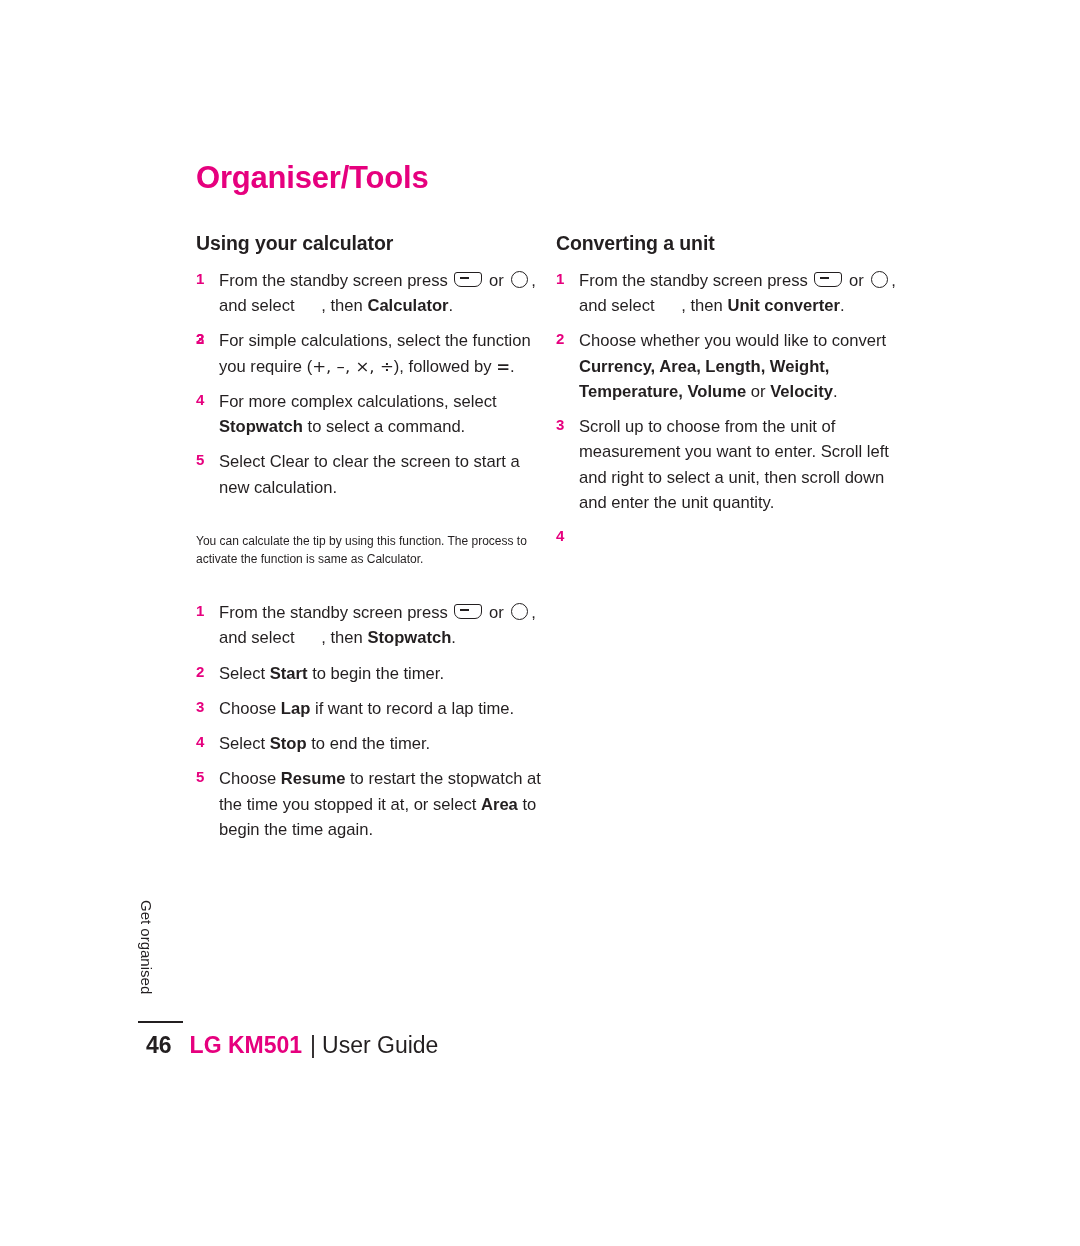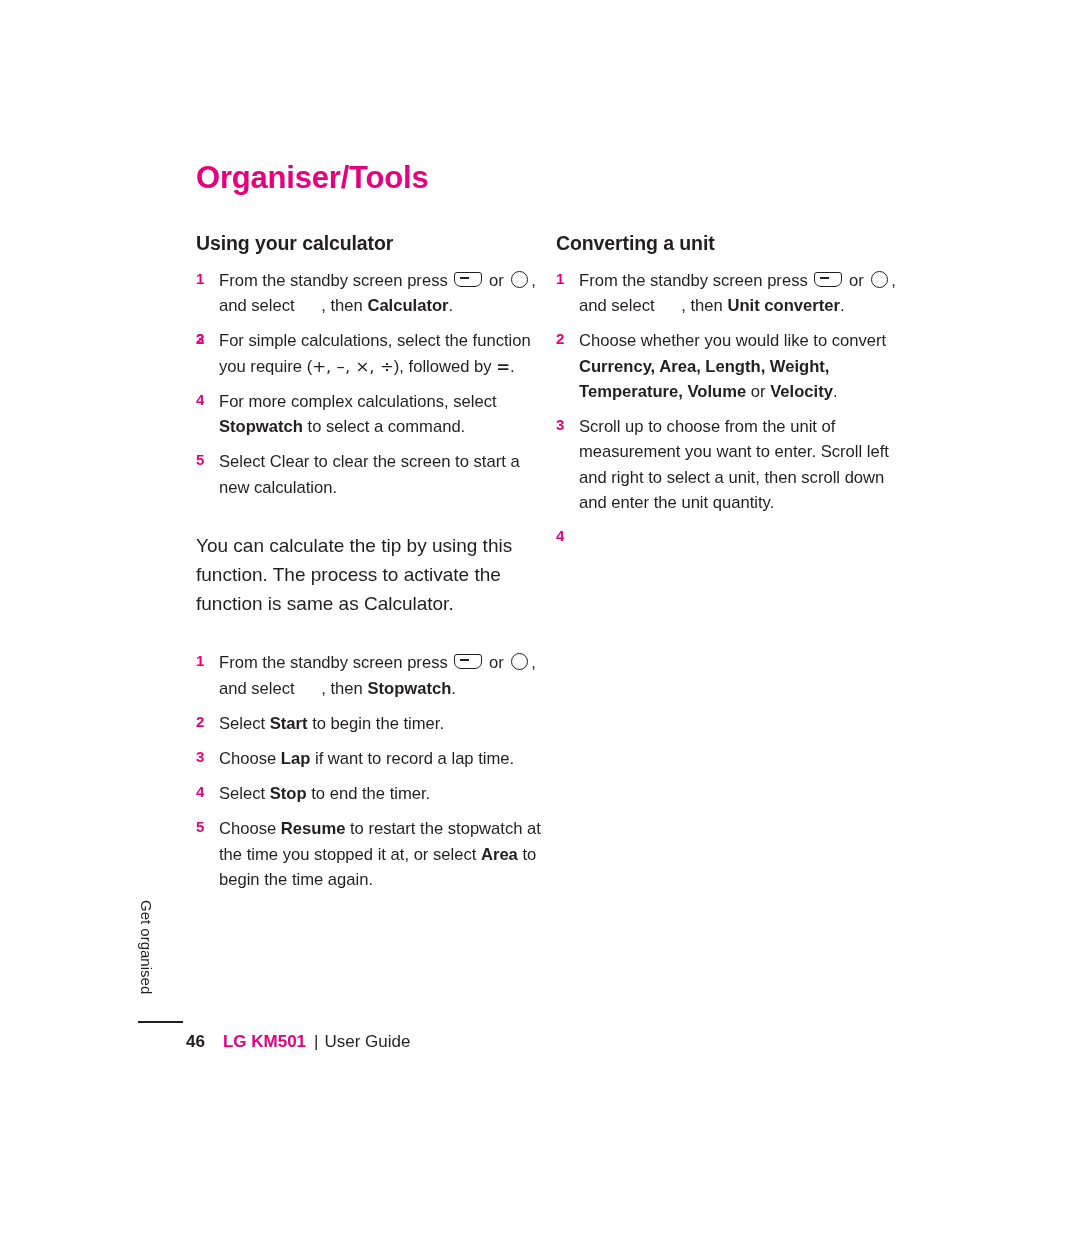--- a/index.html
+++ b/index.html
@@ -68,21 +68,21 @@
   ol.steps li .num {
     position: absolute;
     left: 0;
     top: 0;
     color: #e6007e;
     font-weight: bold;
     font-size: 15px;
   }
   p.body {
     margin: 0 0 10px 0;
-    font-size: 19px;
+    font-size: 12px;
     line-height: 1.52;
     color: #231f20;
   }
   b { font-weight: bold; }
 
   .math { font-family: "DejaVu Sans", sans-serif; }
 
   
   .ico-key {
     display: inline-block;
@@ -143,23 +143,22 @@
     width: 45px;
     height: 1.5px;
     background: #231f20;
   }
 
   
   .footer {
     position: absolute;
     left: 146px;
     top: 1032px;
-    font-size: 17px;
+    font-size: 23px;
     white-space: nowrap;
-    margin-left: 40px;
   }
   .footer .pagenum {
     font-weight: bold;
     color: #231f20;
     margin-right: 18px;
   }
   .footer .brand {
     font-weight: bold;
     color: #e6007e;
   }

